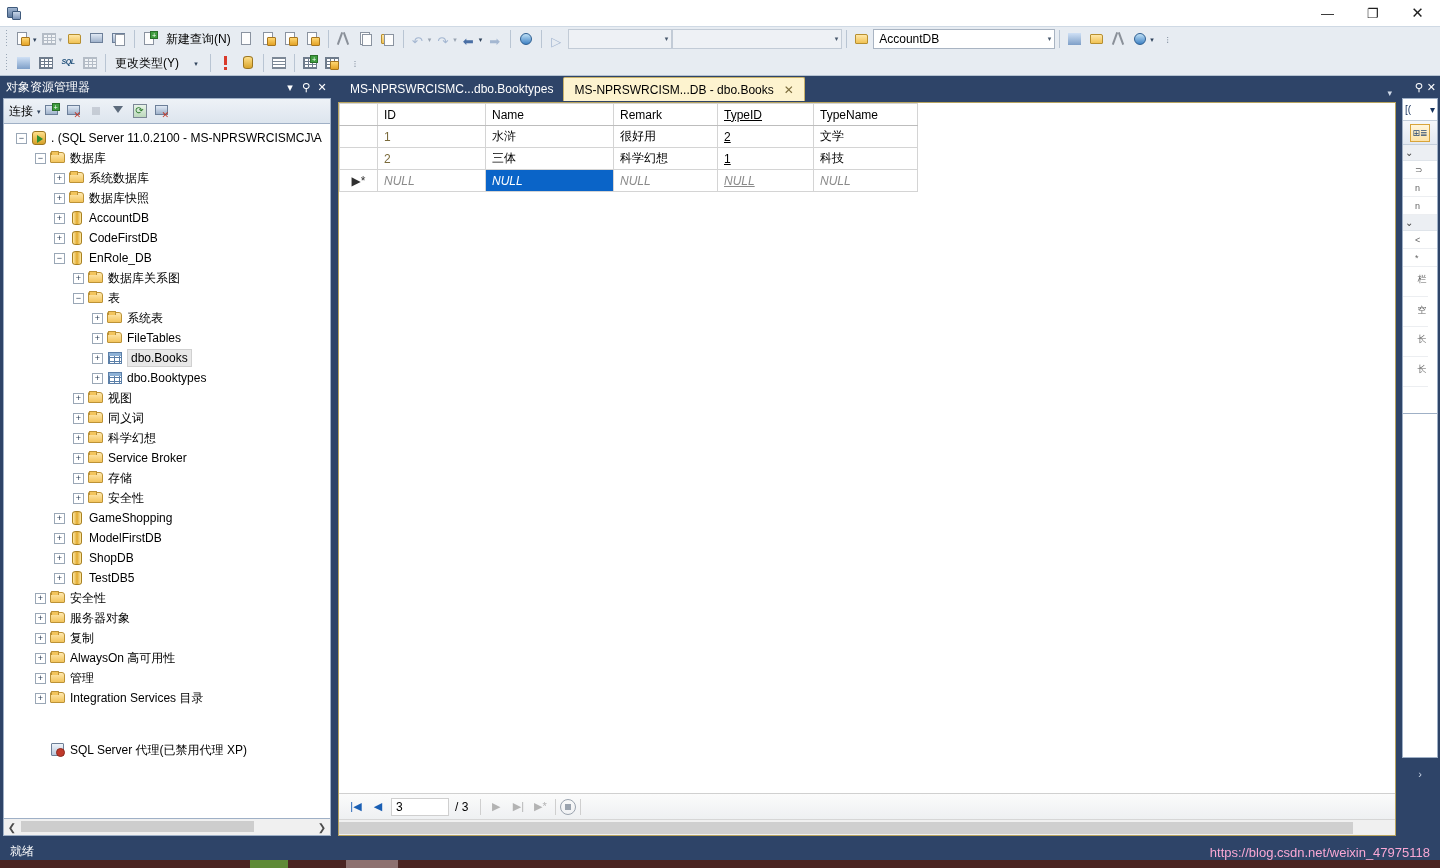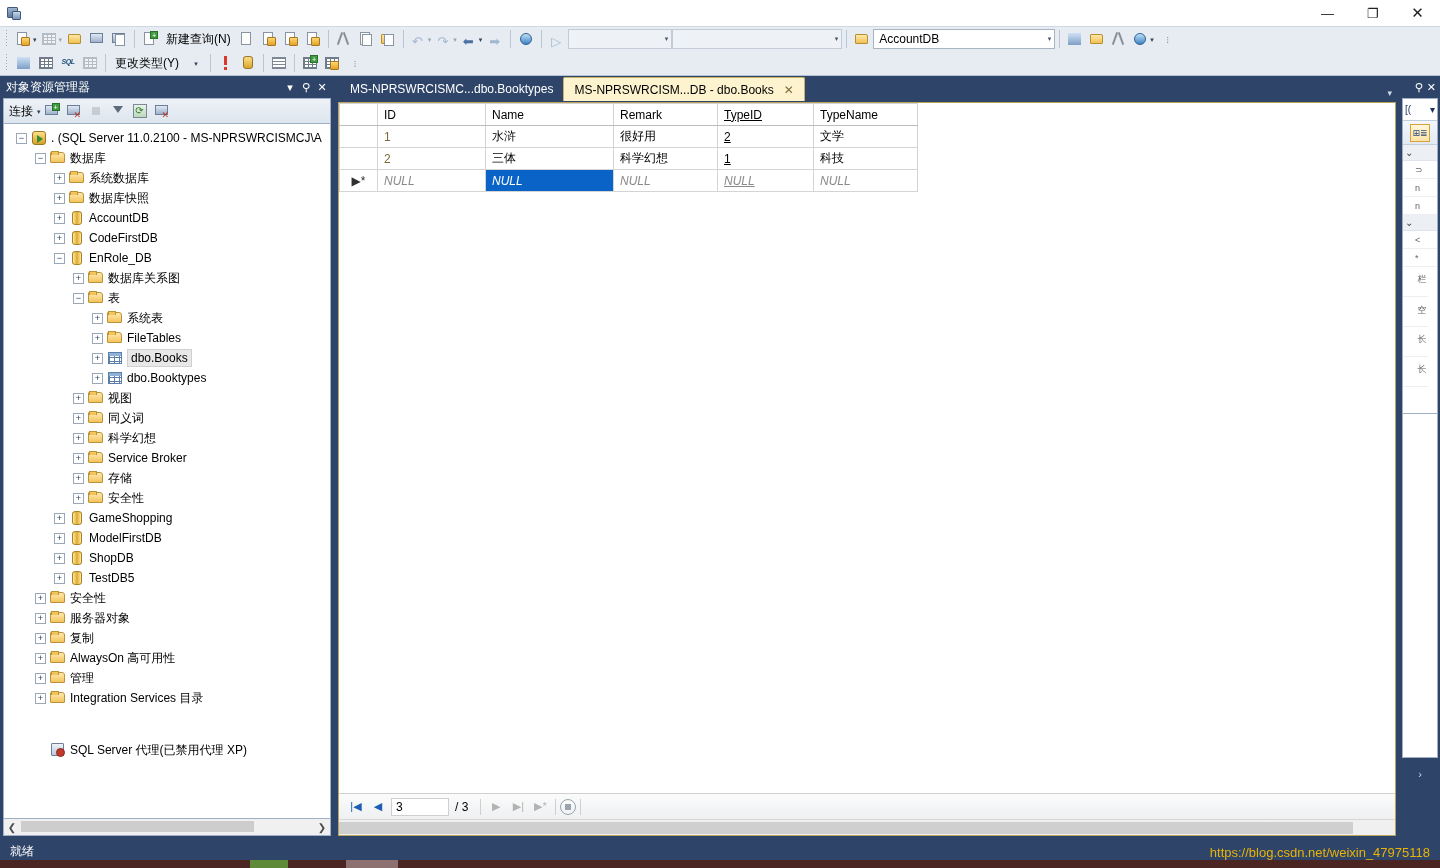--- a/index.html
+++ b/index.html
@@ -473,21 +473,21 @@
   
   .statusbar {
     height: 22px; flex: 0 0 22px;
     background: #2e4468;
     display: flex; align-items: flex-end;
     color: #ffffff; font-size: 12px;
     padding: 0 10px;
     position: relative;
   }
   .statusbar .sb-left { flex: 1 1 auto; }
-  .statusbar .sb-wm { color: #eab308; font-size: 13px; }
+  .statusbar .sb-wm { color: #f9a8d4; font-size: 13px; }
 
   
   .taskbar {
     height: 8px; flex: 0 0 8px;
     display: flex;
   }
   .tb-seg { height: 8px; }
 </style>
 </head>
 <body>

